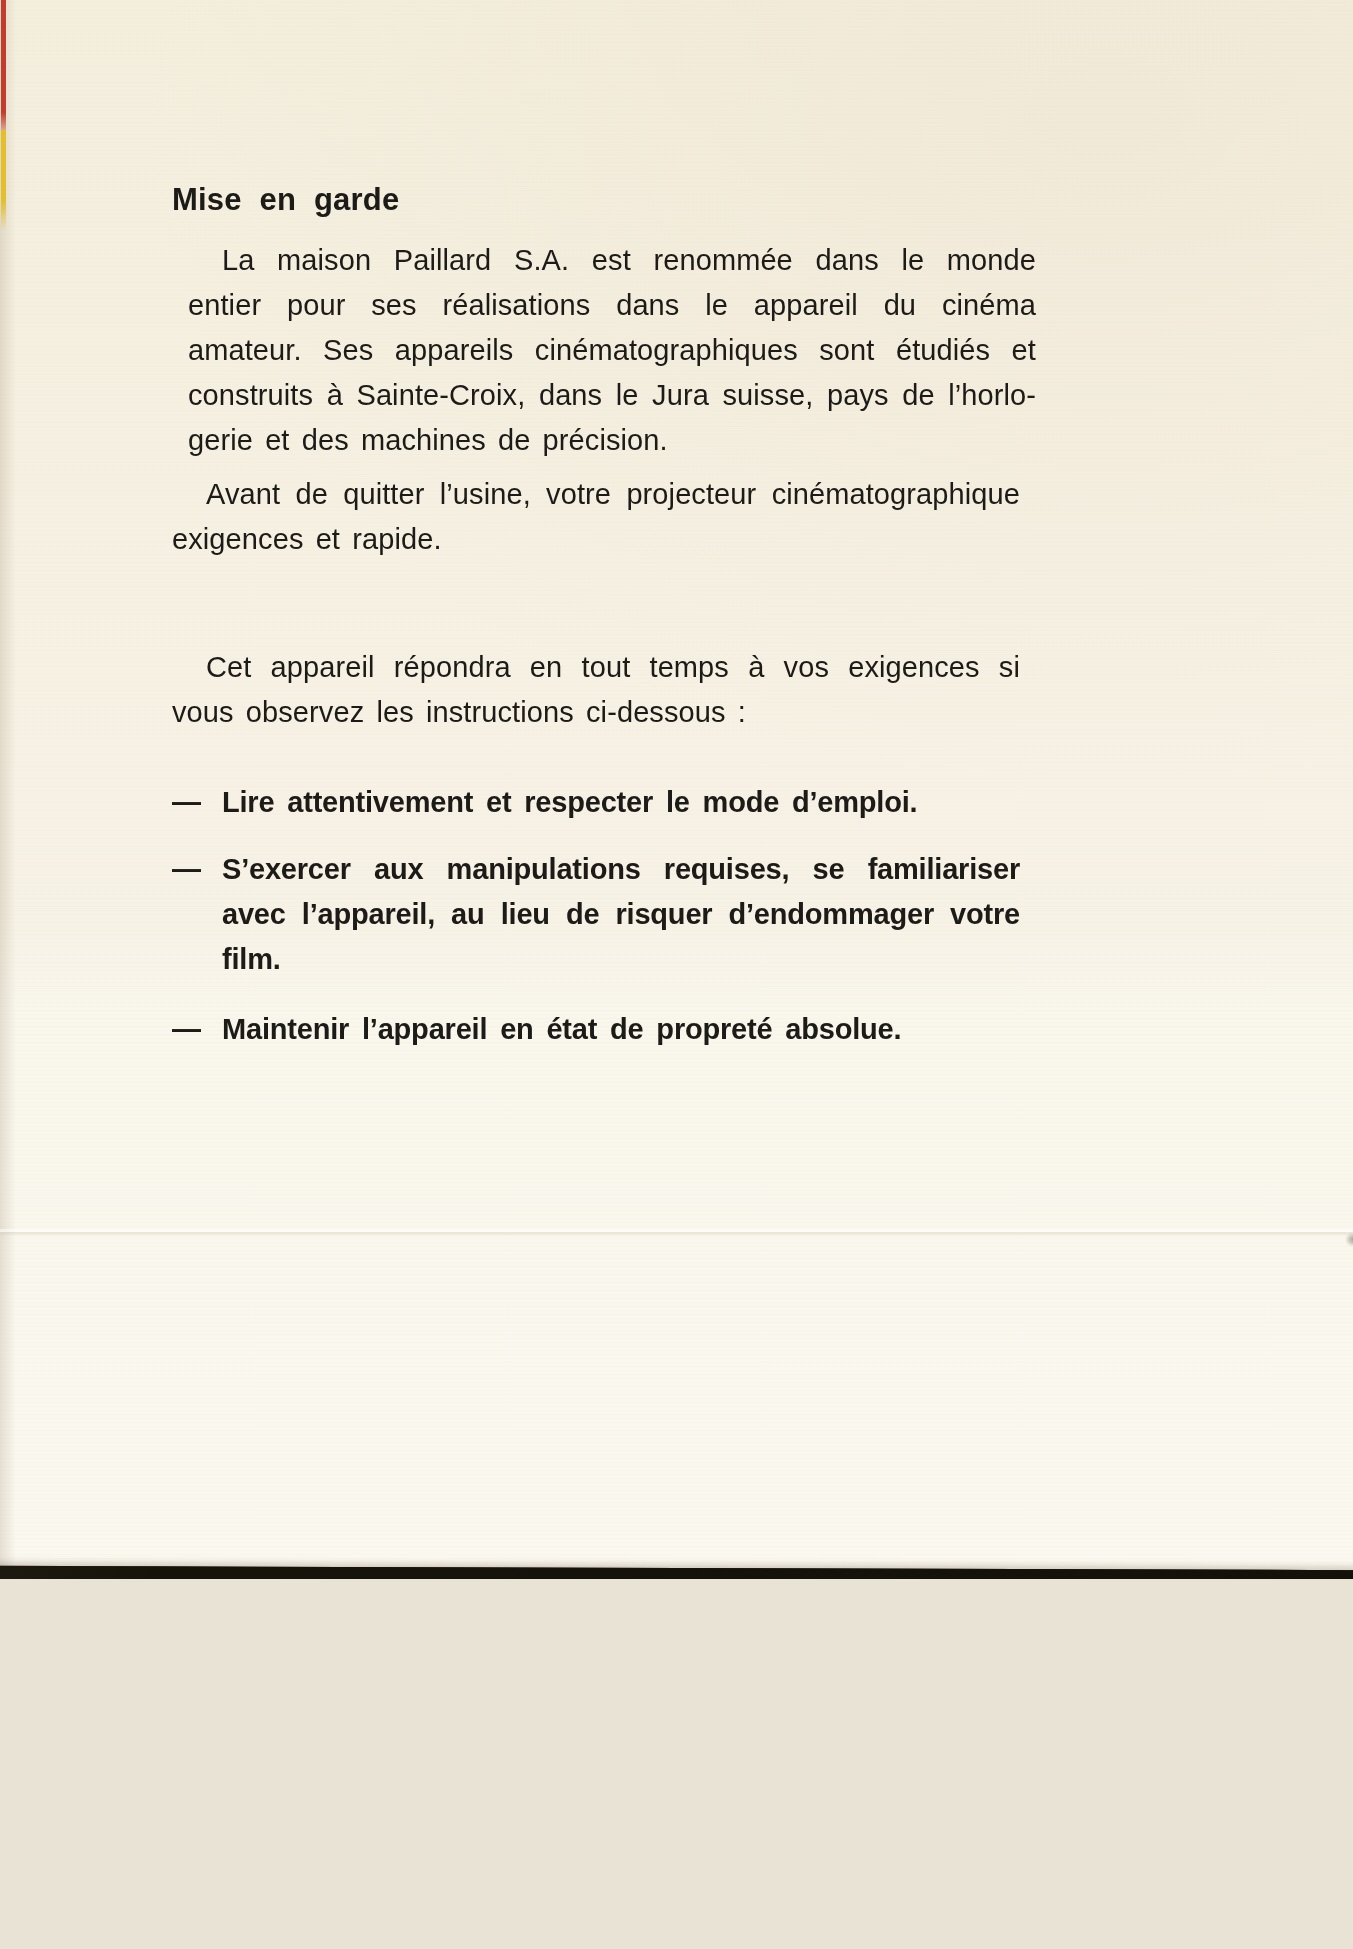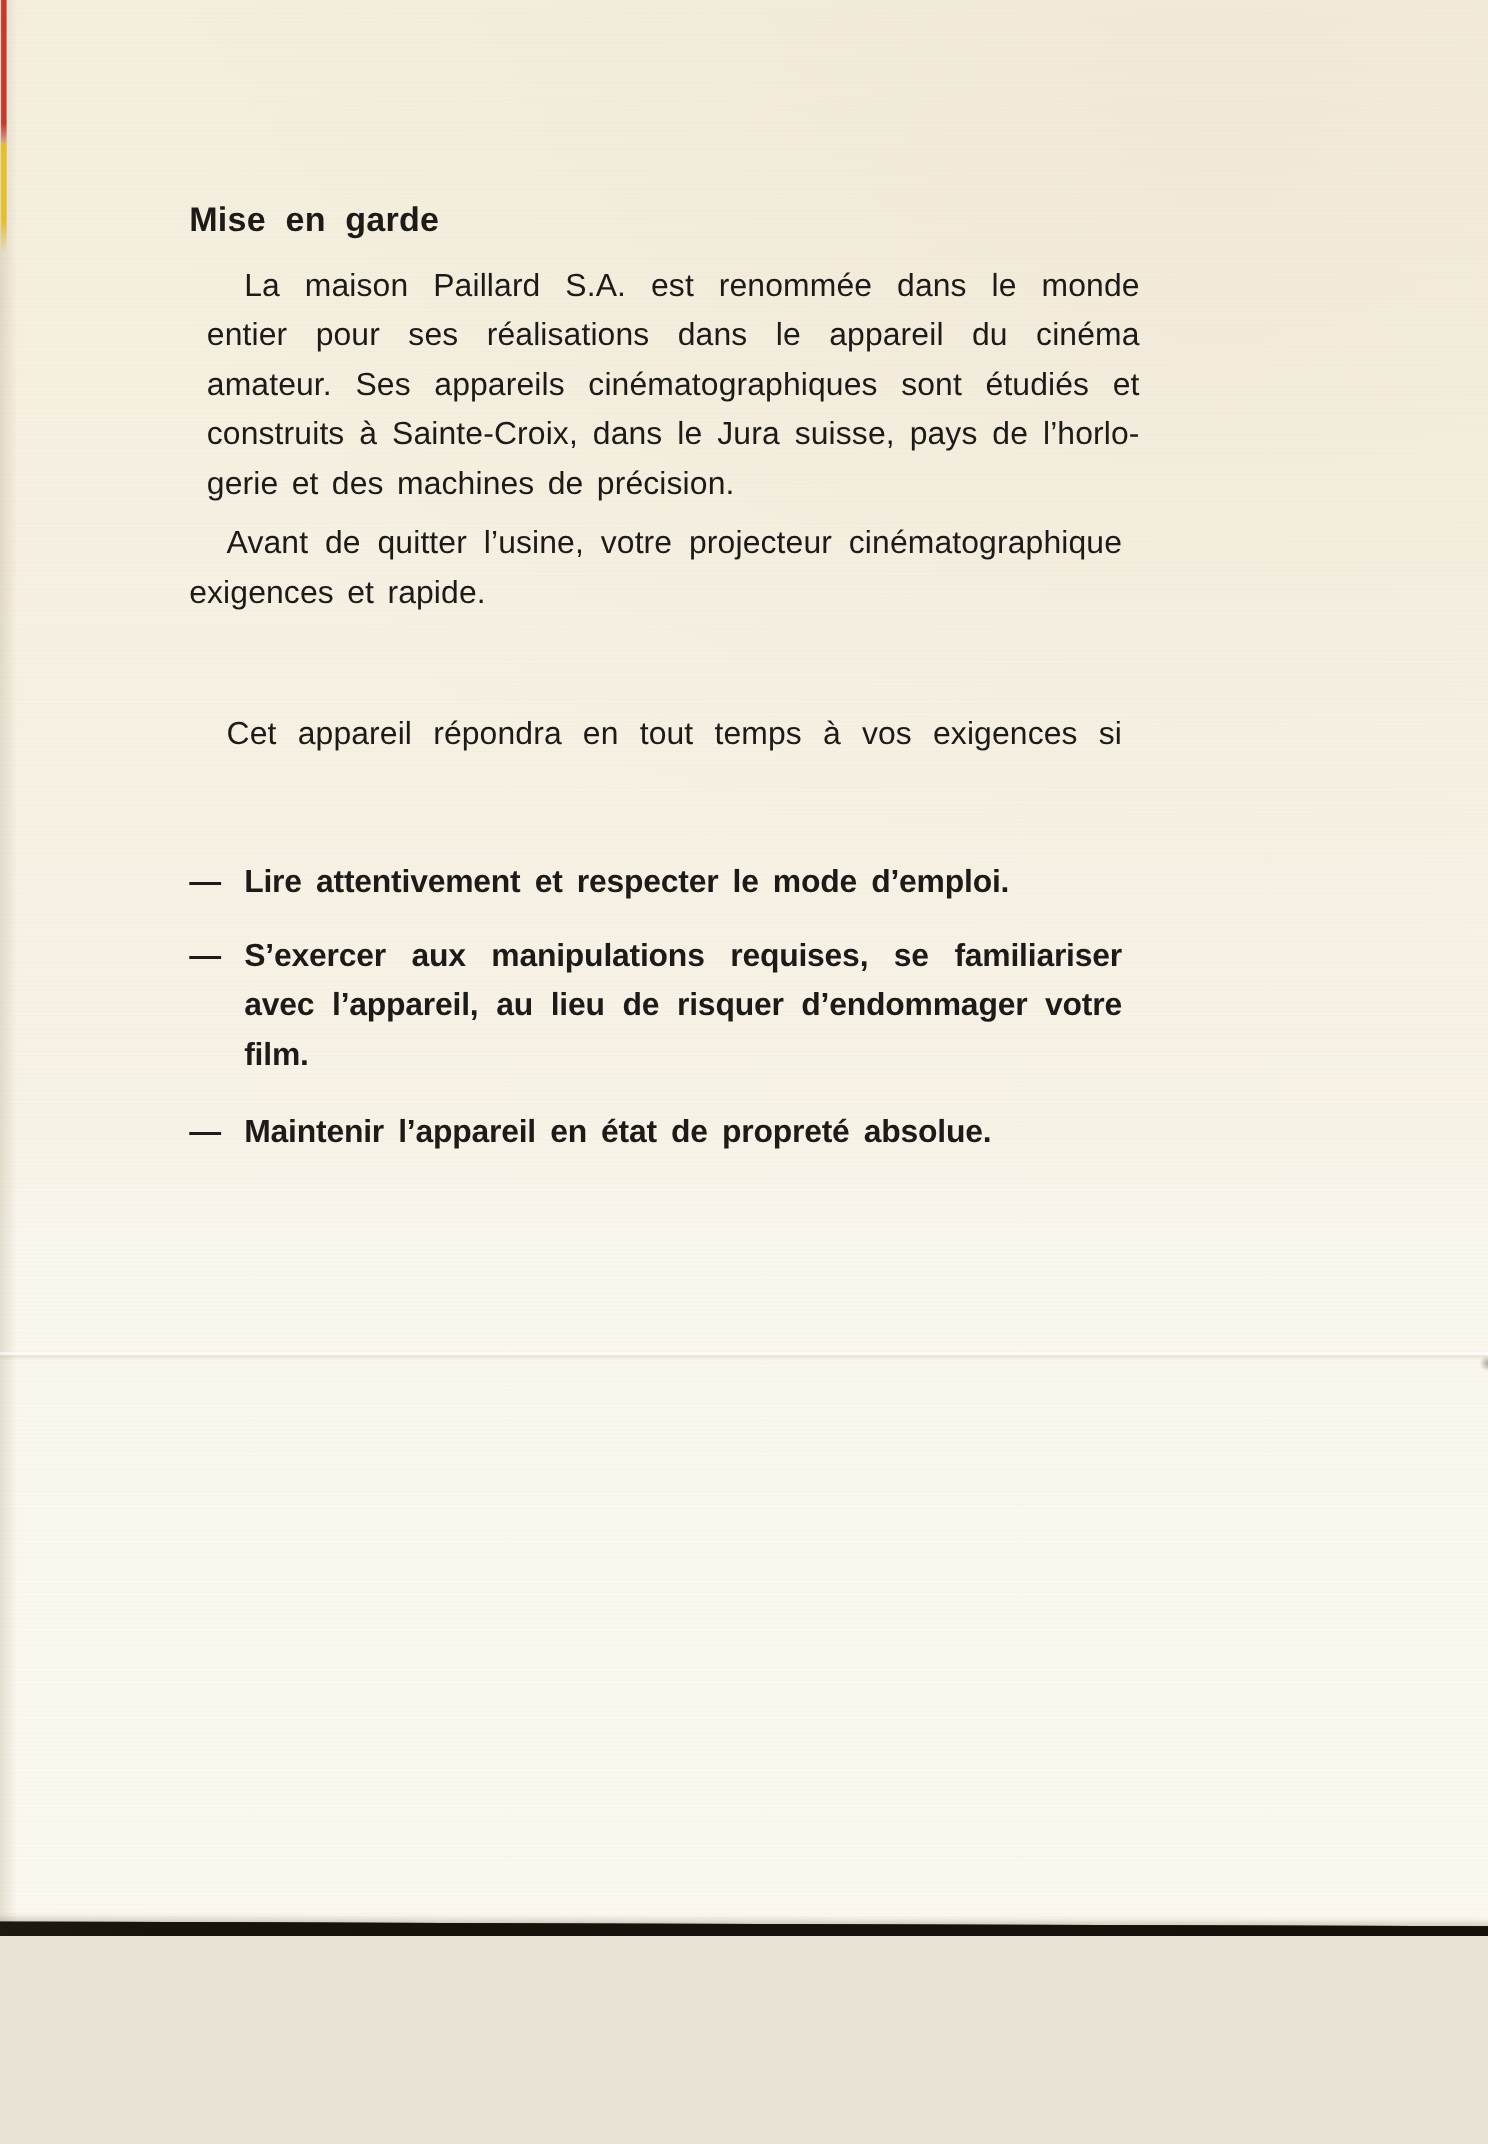--- a/index.html
+++ b/index.html
@@ -1,18 +1,18 @@
 <!DOCTYPE html>
 <html style="--paper: #f6f1e3; --ink: #1d1b18; --edge_strip_red: #c23b2d; --edge_strip_yellow: #e2bf2b; --bottom_band: #16130c;"><head>
 <meta charset="utf-8">
 <style>
   html,body { margin:0; padding:0; background:#e8e3d5; }
   .page {
     position:relative;
-    width:1353px; height:1760px;
+    width:1353px; height:1579px;
     margin:0 auto;
     overflow:hidden;
     font-family:"Liberation Sans", sans-serif;
     color:var(--ink, #1d1b18);
     background:
       radial-gradient(120% 70% at 82% 8%, rgba(205,190,160,0.10), rgba(205,190,160,0) 60%),
       repeating-linear-gradient(0deg, rgba(200,188,160,0.05) 0 1px, rgba(0,0,0,0) 1px 4px),
       linear-gradient(180deg, #f4eedd 0%, #f6f0e2 28%, #f7f2e6 58%, #f9f6ec 64%, #fbf8f0 100%);
   }
   
@@ -93,20 +93,21 @@
       <div class="line">amateur. Ses appareils cinématographiques sont étudiés et</div>
       <div class="line">construits à Sainte-Croix, dans le Jura suisse, pays de l’horlo-</div>
       <div class="line last">gerie et des machines de précision.</div>
     </div>
   <div class="para p2">
       <div class="line indent">Avant de quitter l’usine, votre projecteur cinématographique</div>
       <div class="line last">exigences et rapide.</div>
     </div>
   <div class="para p3">
       <div class="line indent">Cet appareil répondra en tout temps à vos exigences si</div>
+      <div class="line last">vous observez les instructions ci-dessous&nbsp;:</div>
     </div>
 
   <div class="bullet b1">
     <span class="dash">—</span>
     <div>
         <div class="line last">Lire attentivement et respecter le mode d’emploi.</div>
       </div>
   </div>
   <div class="bullet b2">
     <span class="dash">—</span>

